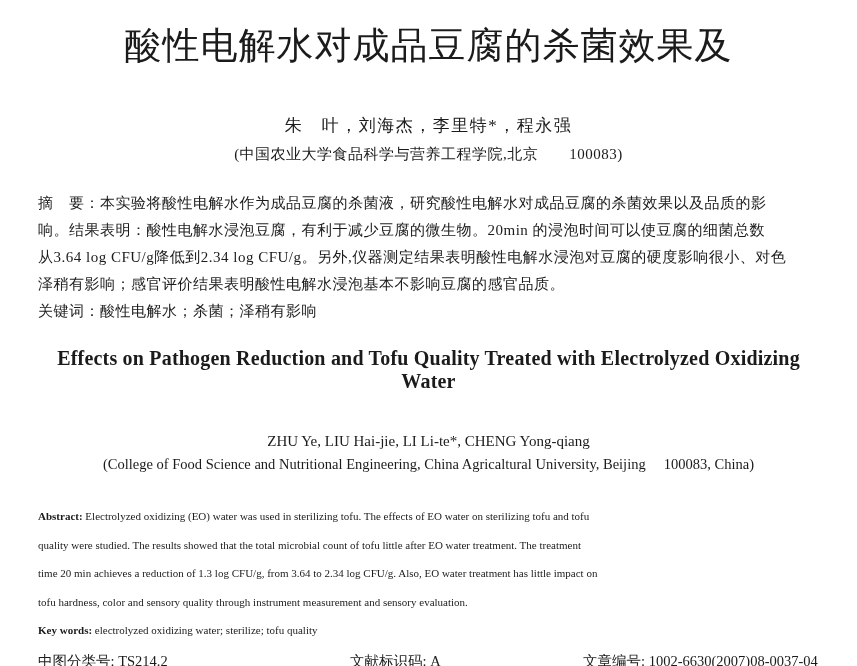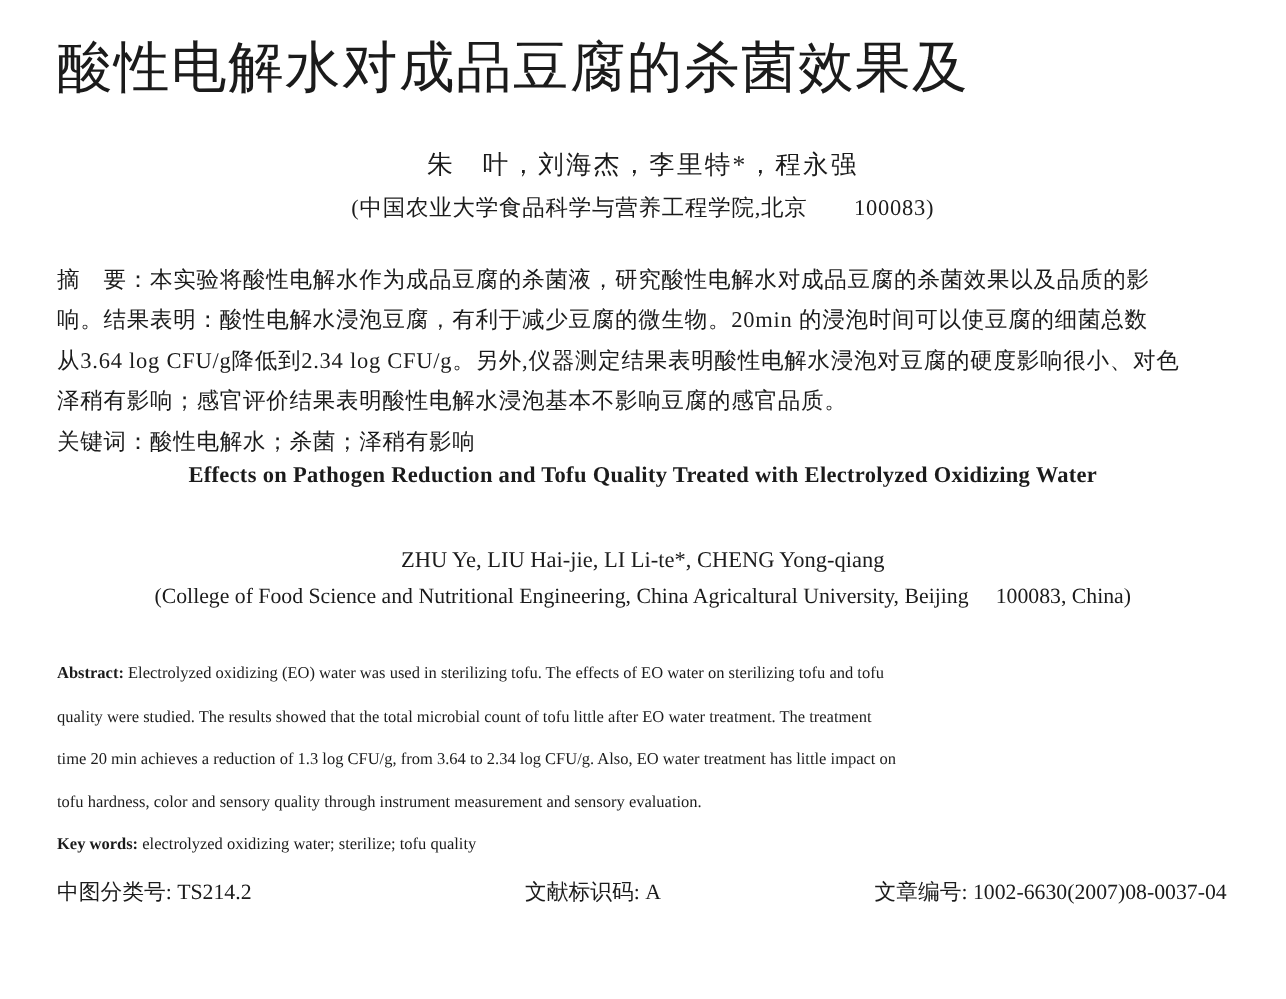--- a/index.html
+++ b/index.html
@@ -11,48 +11,50 @@
   .page {
     box-sizing: border-box;
     width: 857px; height: 666px;
     background: #ffffff;
     color: #1b1b1b;
     padding: 10px 38px 0 38px;
     overflow: hidden;
   }
   .title {
     margin: 8px 0 0 0;
+    text-align: center;
     font-size: 37px;
     line-height: 56px;
     font-weight: 400;
     letter-spacing: 1px;
   }
   .title .line2 { letter-spacing: 10px; }
   .authors-cn {
-    margin-top: 24px;
+    margin-top: 40px;
     text-align: center;
     font-size: 17px;
     letter-spacing: 1.5px;
   }
   .affil-cn {
     margin-top: 8px;
     text-align: center;
     font-size: 15px;
     letter-spacing: 0.5px;
   }
   .abstract-cn {
     margin-top: 26px;
     font-size: 15px;
     line-height: 27px;
     letter-spacing: 0.5px;
   }
   .abstract-cn .line, .kw-line { white-space: nowrap; }
   .title-en {
+    margin-top: 22px;
     text-align: center;
-    font-size: 15px;
+    font-size: 20px;
     font-weight: 700;
     letter-spacing: 0.2px;
   }
   .authors-en {
     margin-top: 40px;
     text-align: center;
     font-size: 15px;
   }
   .affil-en {
     margin-top: 5px;

